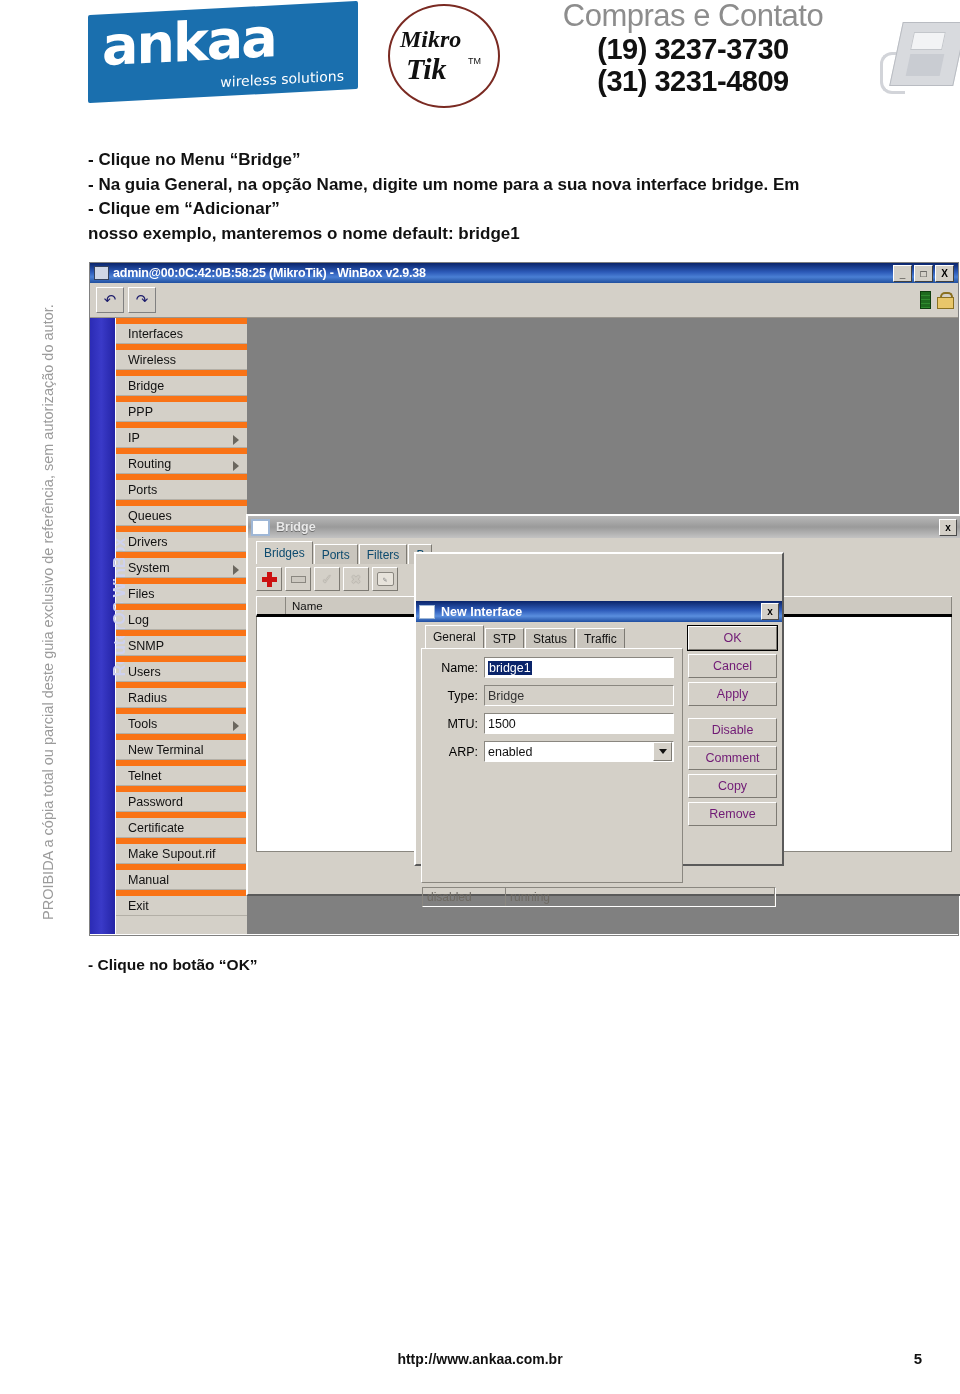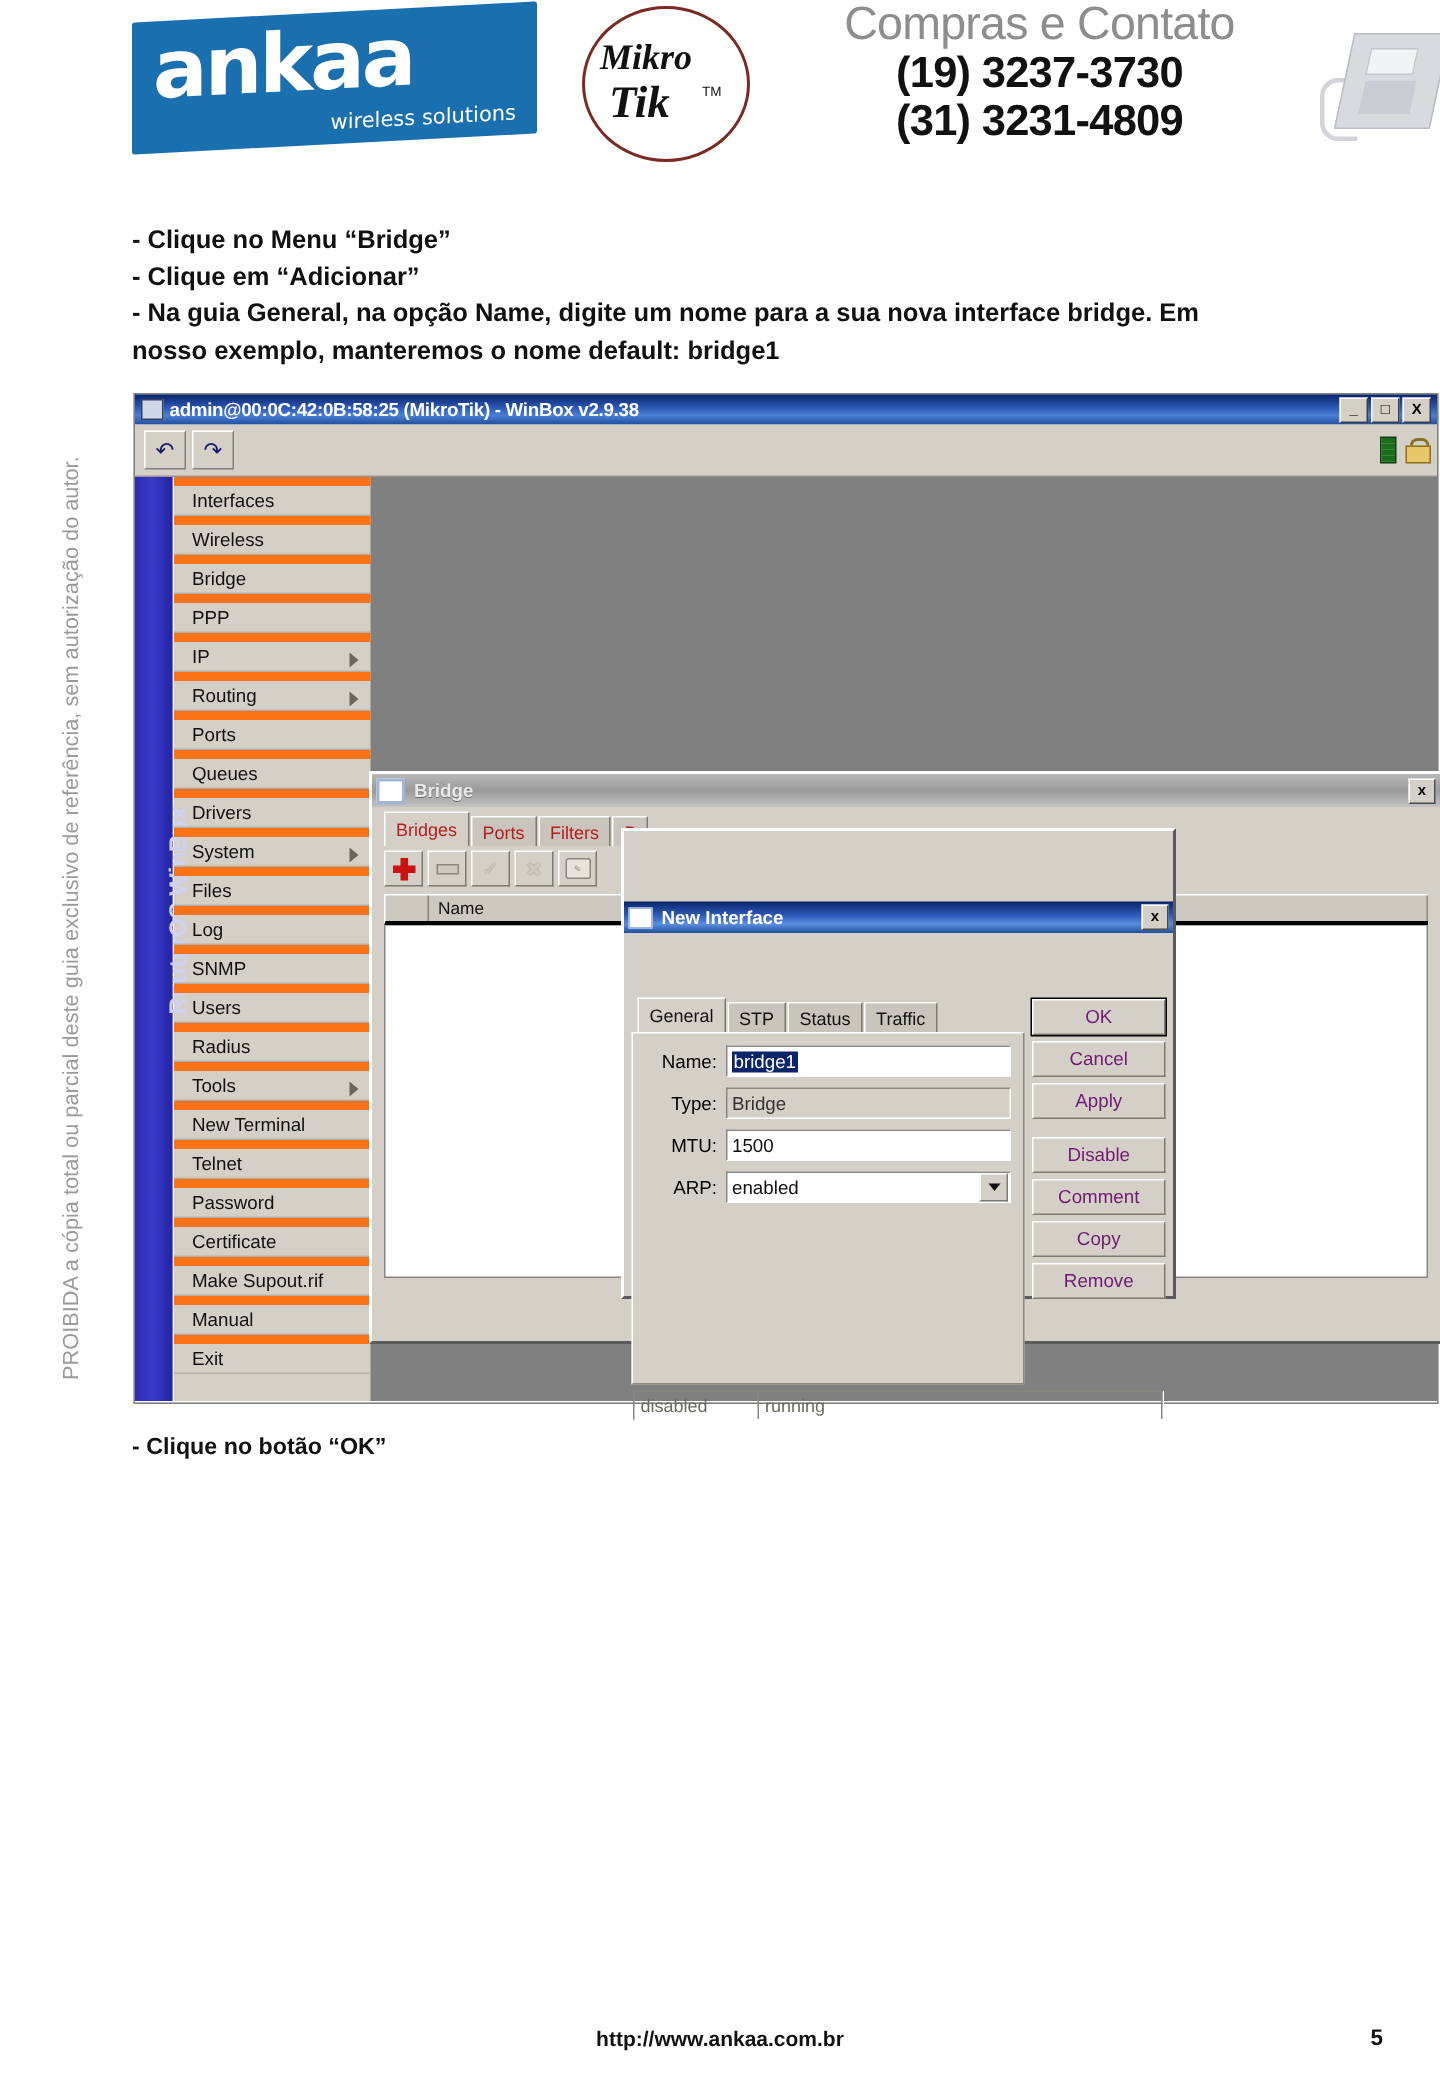--- a/index.html
+++ b/index.html
@@ -93,21 +93,21 @@
   .bw-title{height:22px;background:linear-gradient(180deg,#b8b8b8 0%,#9a9a9a 50%,#c3c3c3 100%);
     display:flex;align-items:center;padding:0 3px;}
   .bw-ico{width:15px;height:13px;background:#ffffff;border:2px solid #9fb7d6;margin-right:6px;}
   .bw-txt{flex:1;font-size:12.5px;font-weight:bold;color:#e9e9e9;
     text-shadow:0 1px 0 #6d6d6d;font-family:"Liberation Sans",sans-serif;}
   .bw-close{width:16px;height:15px;background:#d4d0c8;border:1px solid #ffffff;
     border-right-color:#4a4a4a;border-bottom-color:#4a4a4a;font-size:10px;font-weight:bold;
     display:flex;align-items:center;justify-content:center;color:#000;}
   .bw-tabs{display:flex;align-items:flex-end;height:22px;padding-left:8px;margin-top:4px;}
   .bw-tab{height:19px;padding:0 7px;background:#c9c5bd;border:1px solid #ffffff;
-    border-right-color:#7d7a73;border-bottom:none;font-size:12px;color:#b91c1c;
+    border-right-color:#7d7a73;border-bottom:none;font-size:12px;color:#0c4a6e;
     display:flex;align-items:center;font-family:"Liberation Sans",sans-serif;margin-right:1px;}
   .bw-tab.active{background:#d4d0c8;height:22px;font-weight:normal;}
   .bw-toolbar{display:flex;align-items:center;padding:3px 8px;gap:3px;}
   .bwt-btn{width:24px;height:22px;background:#d4d0c8;border:1px solid #ffffff;
     border-right-color:#7d7a73;border-bottom-color:#7d7a73;display:flex;
     align-items:center;justify-content:center;}
   .plus-v{position:absolute;width:5px;height:15px;background:#cc1111;}
   .plus-h{position:absolute;width:15px;height:5px;background:#cc1111;}
   .plusbox{position:relative;width:15px;height:15px;}
   .minus-g{width:13px;height:5px;background:#cdc9c1;border:1px solid #8a8780;}
@@ -126,21 +126,21 @@
   
   .nidlg{position:absolute;left:324px;top:234px;width:366px;height:310px;
     background:#d4d0c8;border:2px solid #ffffff;border-right-color:#5a5a5a;border-bottom-color:#5a5a5a;}
   .ni-title{height:21px;background:linear-gradient(180deg,#0a246a 0%,#2f5dbb 45%,#5a8ede 72%,#1f4da0 100%);
     display:flex;align-items:center;padding:0 3px;margin-top:47px;}
   .ni-ico{width:14px;height:12px;background:#ffffff;border:1px solid #9fb7d6;margin-right:6px;}
   .ni-txt{flex:1;font-size:12.5px;font-weight:bold;color:#ffffff;font-family:"Liberation Sans",sans-serif;}
   .ni-close{width:16px;height:15px;background:#d4d0c8;border:1px solid #ffffff;
     border-right-color:#4a4a4a;border-bottom-color:#4a4a4a;font-size:10px;font-weight:bold;
     display:flex;align-items:center;justify-content:center;color:#000;}
-  .ni-main{display:flex;padding:4px 5px 0 5px;margin-top:40px;}
+  .ni-main{display:flex;padding:4px 5px 0 5px;}
   .ni-left{width:265px;}
   .ni-tabs{display:flex;align-items:flex-end;height:22px;padding-left:4px;}
   .ni-tab{height:19px;padding:0 7px;background:#c9c5bd;border:1px solid #ffffff;
     border-right-color:#7d7a73;border-bottom:none;font-size:12px;color:#111;
     display:flex;align-items:center;margin-right:1px;font-family:"Liberation Sans",sans-serif;}
   .ni-tab.active{background:#d4d0c8;height:22px;}
   .ni-panel{background:#d4d0c8;border:1px solid #ffffff;border-right-color:#8a8780;
     border-bottom-color:#8a8780;height:225px;padding-top:8px;}
   .frow{display:flex;align-items:center;margin:0 8px 7px 4px;}
   .flabel{width:52px;text-align:right;font-size:12.5px;color:#000000;padding-right:6px;
@@ -204,22 +204,22 @@
     <div class="ph-body"></div>
     <div class="ph-screen"></div>
     <div class="ph-keys"></div>
   </div>
 </div>
 
 <div class="watermark">PROIBIDA a cópia total ou parcial deste guia exclusivo de referência, sem autorização do autor.</div>
 
 <div class="intro">
   <div class="b">- Clique no Menu “Bridge”</div>
+  <div class="b">- Na guia General, na opção Name, digite um nome para a sua nova interface bridge. Em</div>
   <div class="b">- Clique em “Adicionar”</div>
-  <div class="b">- Na guia General, na opção Name, digite um nome para a sua nova interface bridge. Em</div>
   <div class="b">nosso exemplo, manteremos o nome default: bridge1</div>
 </div>
 
 <div class="winbox">
 
   <div class="wb-title">
     <div class="wb-title-ico"></div>
     <div class="wb-title-txt">admin@00:0C:42:0B:58:25 (MikroTik) - WinBox v2.9.38</div>
     <div class="wb-btns">
       <div class="wb-btn">_</div>

